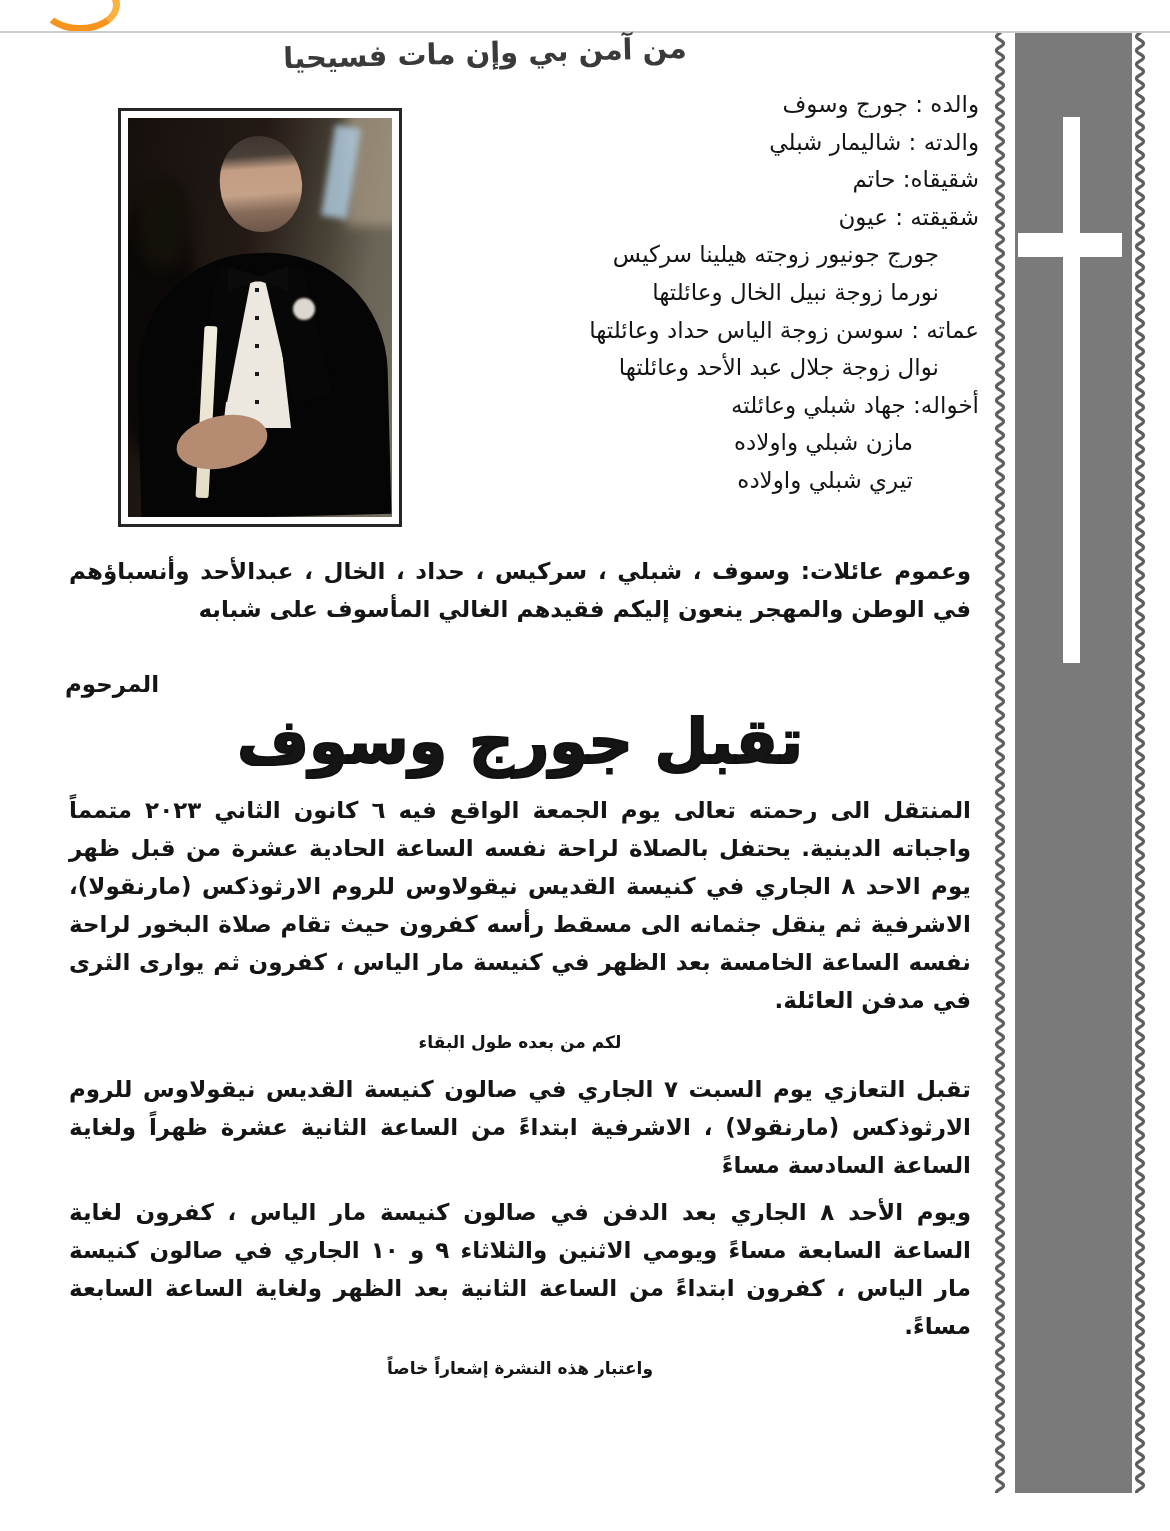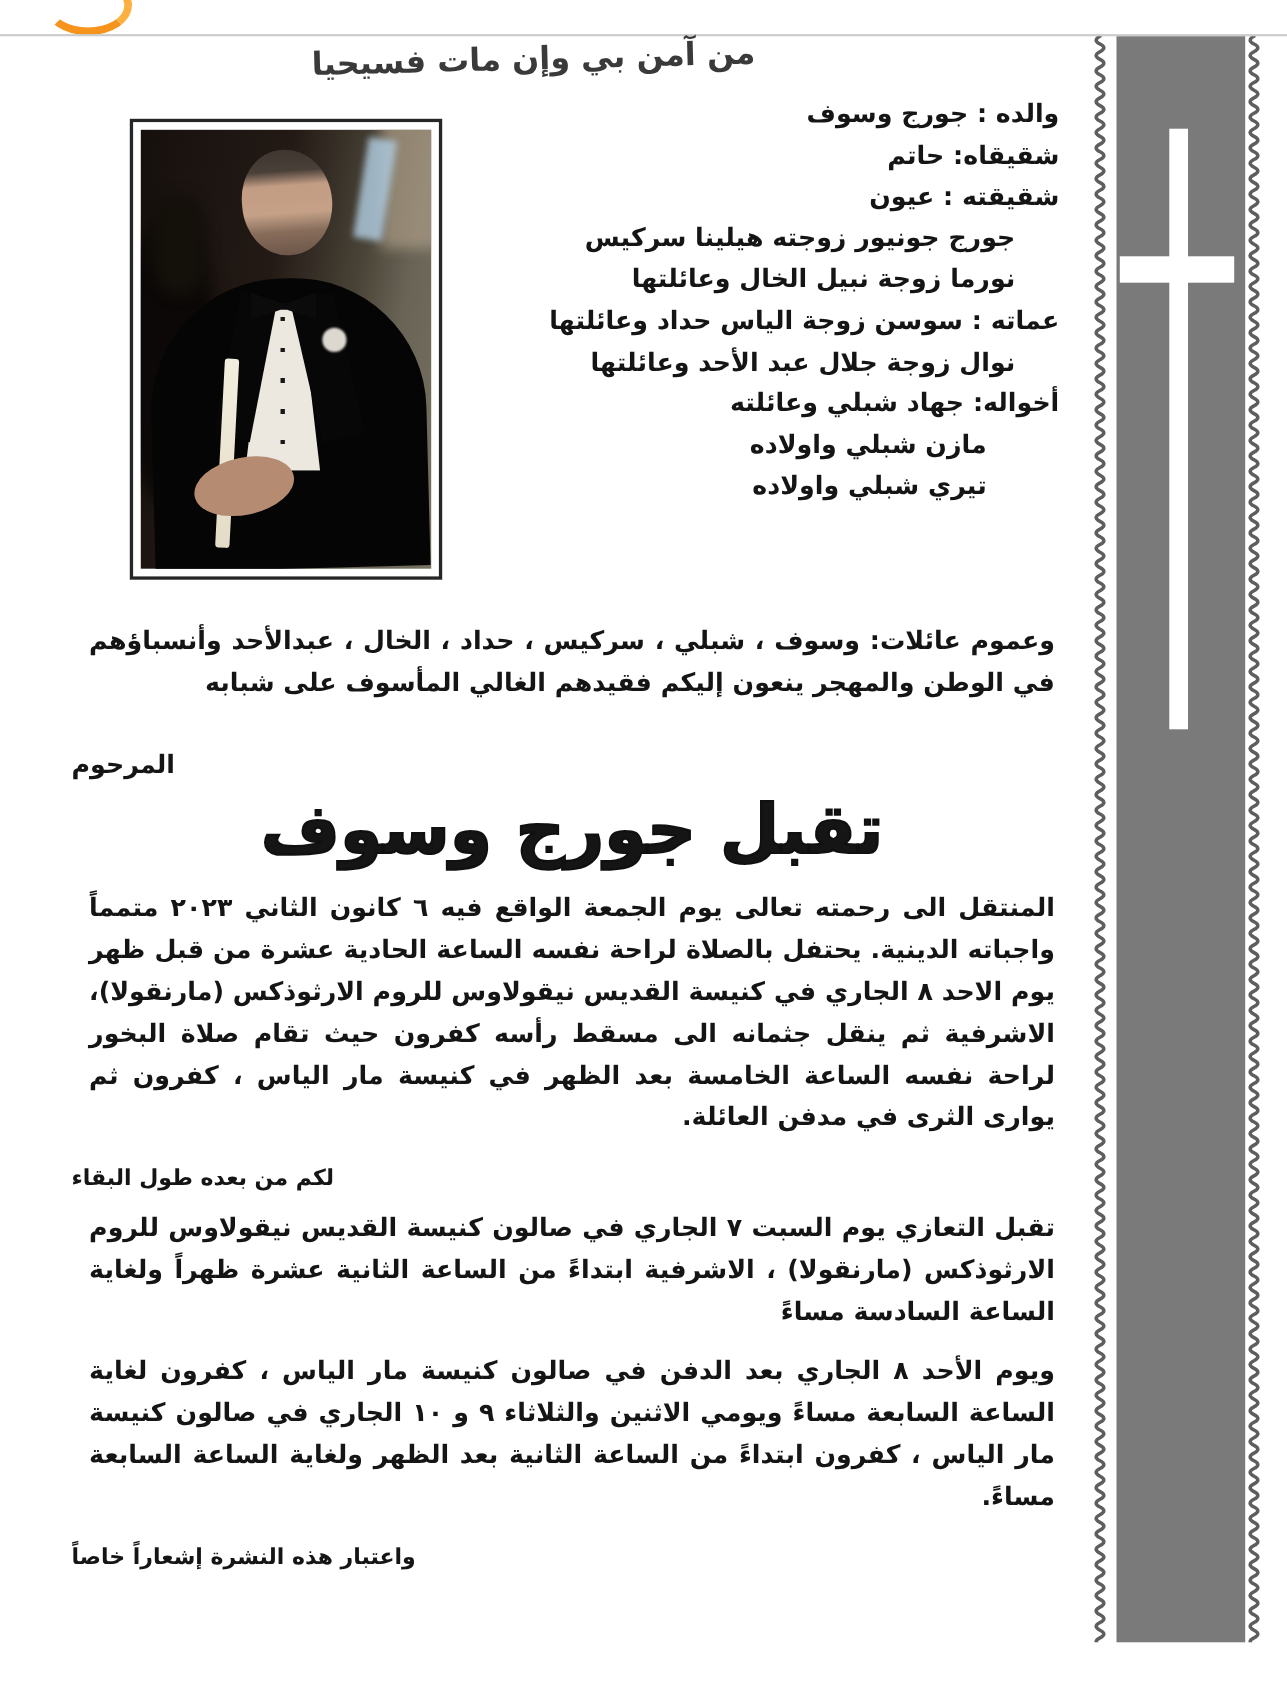--- a/index.html
+++ b/index.html
@@ -51,42 +51,42 @@
   .ph-head{left:92px;top:18px;width:82px;height:96px;border-radius:48% 52% 50% 50%;
     background:linear-gradient(180deg,#3f362e 0%,#4a4037 20%,#c59b80 34%,#c8a085 60%,#8a6c58 78%,#6e5748 100%);
     transform:rotate(-4deg);}
   .ph-candle{left:72px;top:208px;width:13px;height:172px;border-radius:3px;
     background:linear-gradient(#f3eedd,#e5dcc4);transform:rotate(3deg);}
   .ph-hands{left:48px;top:298px;width:92px;height:52px;background:#b98a6d;border-radius:50%;transform:rotate(-12deg);}
   .ph-flower{left:165px;top:180px;width:22px;height:22px;background:#dcd8cf;border-radius:50%;filter:blur(1px);}
 
   
   .family{
-    position:absolute;left:398px;top:86px;width:565px;direction:rtl;text-align:right;
-    font-size:23px;font-weight:bold;line-height:37.6px;color:#151515;
+    position:absolute;left:414px;top:86px;width:565px;direction:rtl;text-align:right;
+    font-size:23px;font-weight:normal;line-height:37.6px;color:#151515;
   }
   .fline{white-space:nowrap;}
   .indent-1{padding-right:40px;}
   .indent-2{padding-right:66px;}
 
   
   .main{
     position:absolute;left:65px;top:548px;width:910px;direction:rtl;
     font-weight:bold;color:#151515;
   }
   .para{
-    margin:16px;font-size:23px;line-height:38px;text-align:justify;text-justify:inter-word;
+    margin:4px;font-size:23px;line-height:38px;text-align:justify;text-justify:inter-word;
   }
   .mt{margin-top:9px;}
   .late{font-size:23px;line-height:38px;text-align:left;margin-top:37px;}
   .title{
     margin:2px 0 12px 0;text-align:center;font-size:62px;line-height:74px;font-weight:bold;
     -webkit-text-stroke:2px #101010;letter-spacing:2px;
   }
-  .center-line{font-size:20px;line-height:38px;text-align:left;}
+  .center-line{font-size:17px;line-height:38px;text-align:center;}
   .tight{line-height:39px;}
 
   
   .band{position:absolute;left:1015px;top:33px;width:117px;height:1460px;background:#7a7a7a;}
   .zigzag{position:absolute;top:33px;width:14px;height:1460px;}
   .zig-left{left:993px;}
   .zig-right{left:1133px;}
   .cross{position:absolute;left:0;top:0;width:100%;height:100%;}
   .cross-v{position:absolute;left:48px;top:84px;width:17px;height:546px;background:#ffffff;}
   .cross-h{position:absolute;left:3px;top:200px;width:104px;height:24px;background:#ffffff;}
@@ -118,20 +118,21 @@
         <div class="ph-bowtie"></div>
         <div class="ph-head"></div>
         <div class="ph-candle"></div>
         <div class="ph-hands"></div>
       </div>
     </div>
   </div>
 
   <div class="family">
     <div class="fline">والده : جورج وسوف</div>
+    <div class="fline">والدته : شاليمار شبلي</div>
     <div class="fline">شقيقاه: حاتم</div>
     <div class="fline">شقيقته : عيون</div>
     <div class="fline indent-1">جورج جونيور زوجته هيلينا سركيس</div>
     <div class="fline indent-1">نورما زوجة نبيل الخال وعائلتها</div>
     <div class="fline">عماته : سوسن زوجة الياس حداد وعائلتها</div>
     <div class="fline indent-1">نوال زوجة جلال عبد الأحد وعائلتها</div>
     <div class="fline">أخواله: جهاد شبلي وعائلته</div>
     <div class="fline indent-2">مازن شبلي واولاده</div>
     <div class="fline indent-2">تيري شبلي واولاده</div>
   </div>

